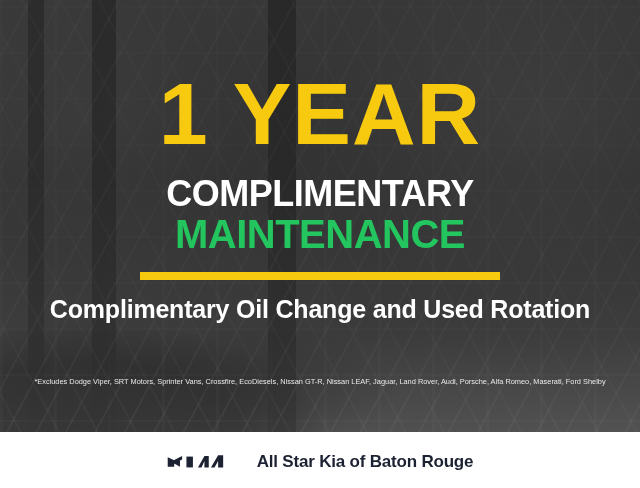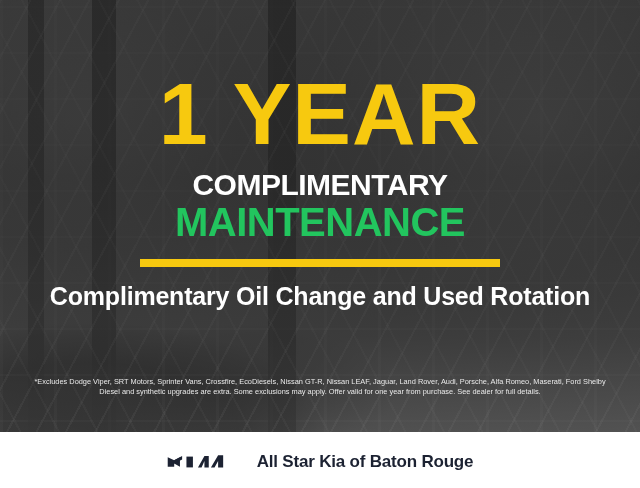--- a/index.html
+++ b/index.html
@@ -102,22 +102,22 @@
     font-size: 88px;
     line-height: 0.92;
     font-weight: 700;
     letter-spacing: 1px;
     color: #f7c90f;
     text-align: center;
     white-space: nowrap;
   }
 
   .headline-2 {
-    margin-top: 14px;
-    font-size: 30px;
+    margin-top: 20px;
+    font-size: 36px;
     line-height: 1.06;
     font-weight: 700;
     letter-spacing: -0.5px;
     color: #ffffff;
     text-align: center;
     white-space: nowrap;
   }
   .headline-3 {
     font-size: 40px;
     line-height: 1.06;
@@ -204,21 +204,20 @@
       <div class="headline-3">MAINTENANCE</div>
 
       <div class="divider-bar"></div>
 
       <div class="sub">Complimentary Oil Change and Used Rotation</div>
 
     </div>
 
     <div class="disclaimer">
       <div>*Excludes Dodge Viper, SRT Motors, Sprinter Vans, Crossfire, EcoDiesels, Nissan GT-R, Nissan LEAF, Jaguar, Land Rover, Audi, Porsche, Alfa Romeo, Maserati, Ford Shelby</div>
-      <div>Diesel and synthetic upgrades are extra. Some exclusions may apply. Offer valid for one year from purchase. See dealer for full details.</div>
     </div>
   </div>
 
   <div class="footer">
     <svg class="kia-logo" viewBox="0 0 200 58" aria-hidden="true">
       <g fill="#1c2232">
 
         <path d="M2 16 L2 42 L20 42 L20 33 L36 42 L36 16 L20 24 Z"></path>
         <path d="M20 24 L42 12 L42 22 L20 33 Z"></path>
 

